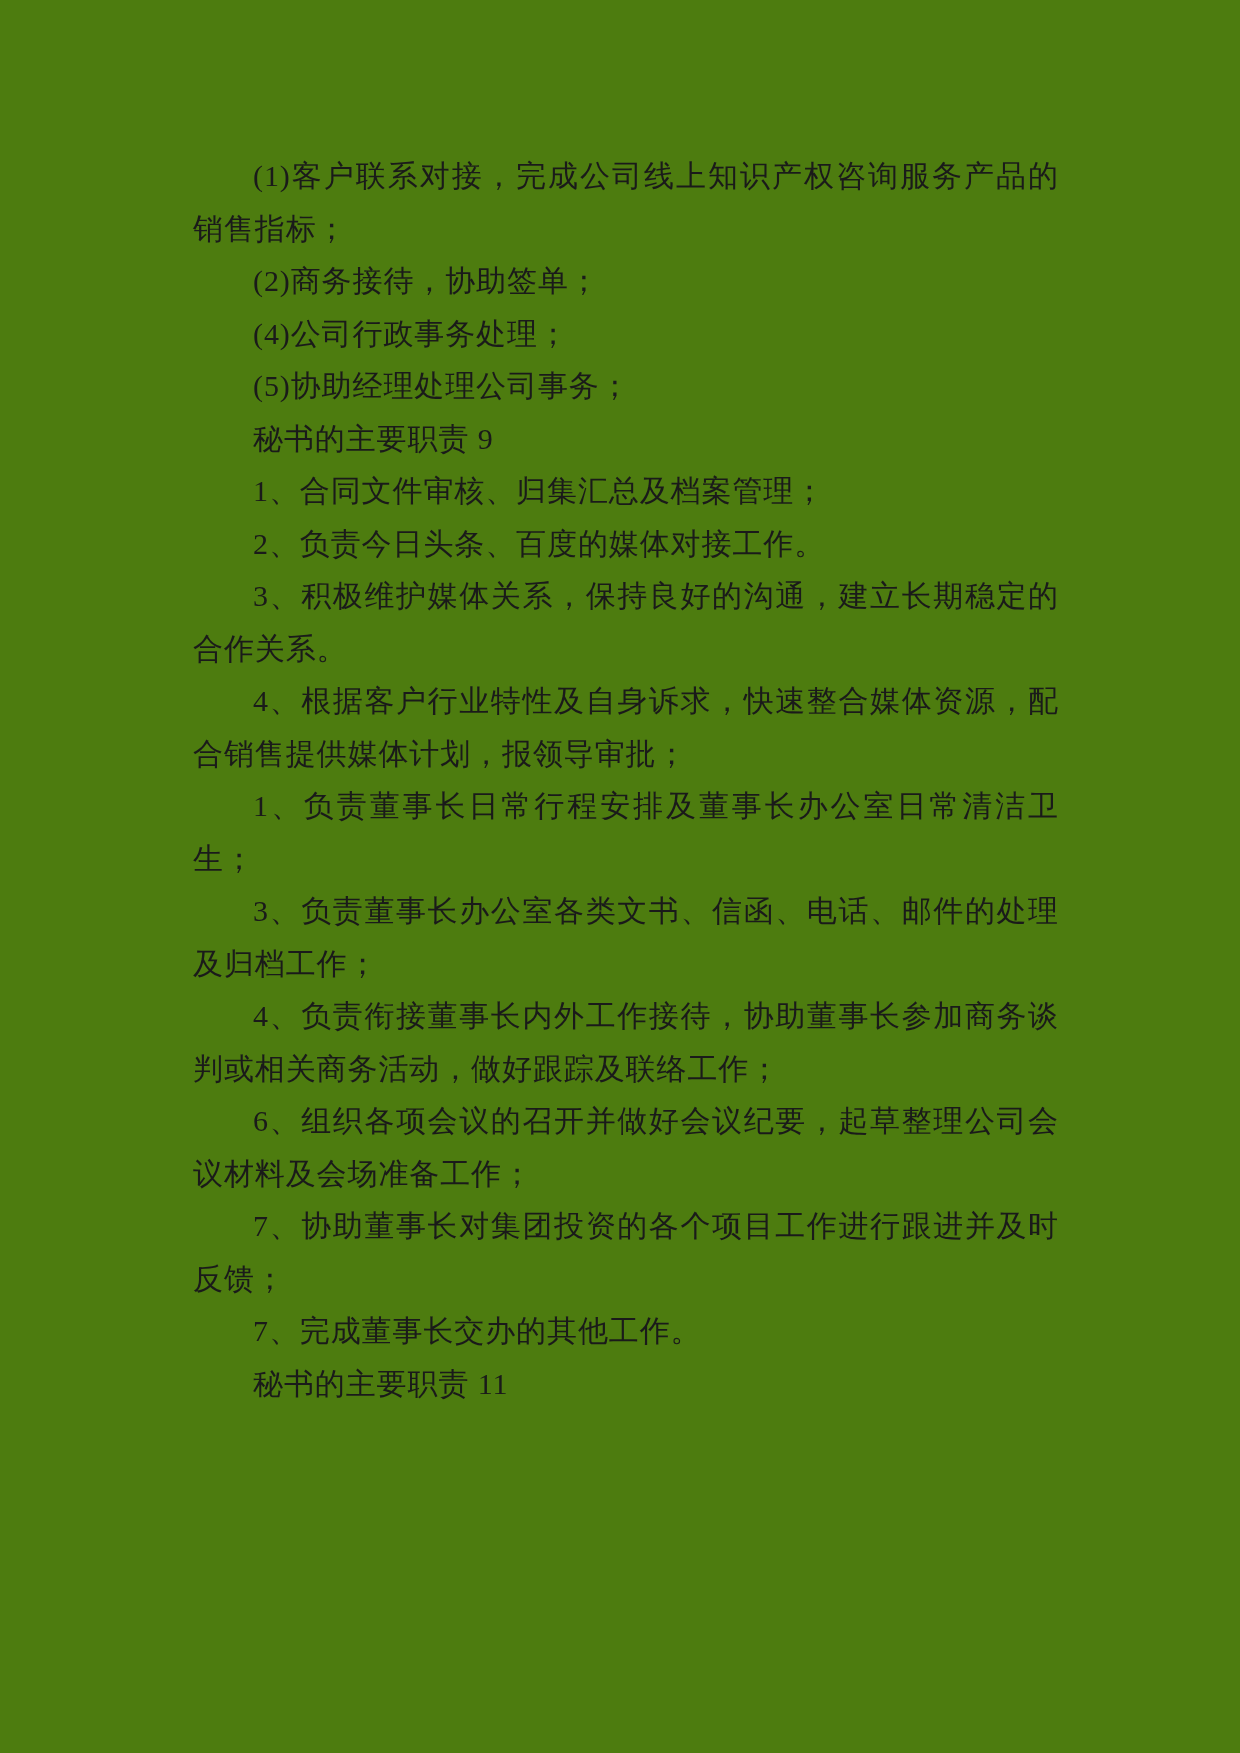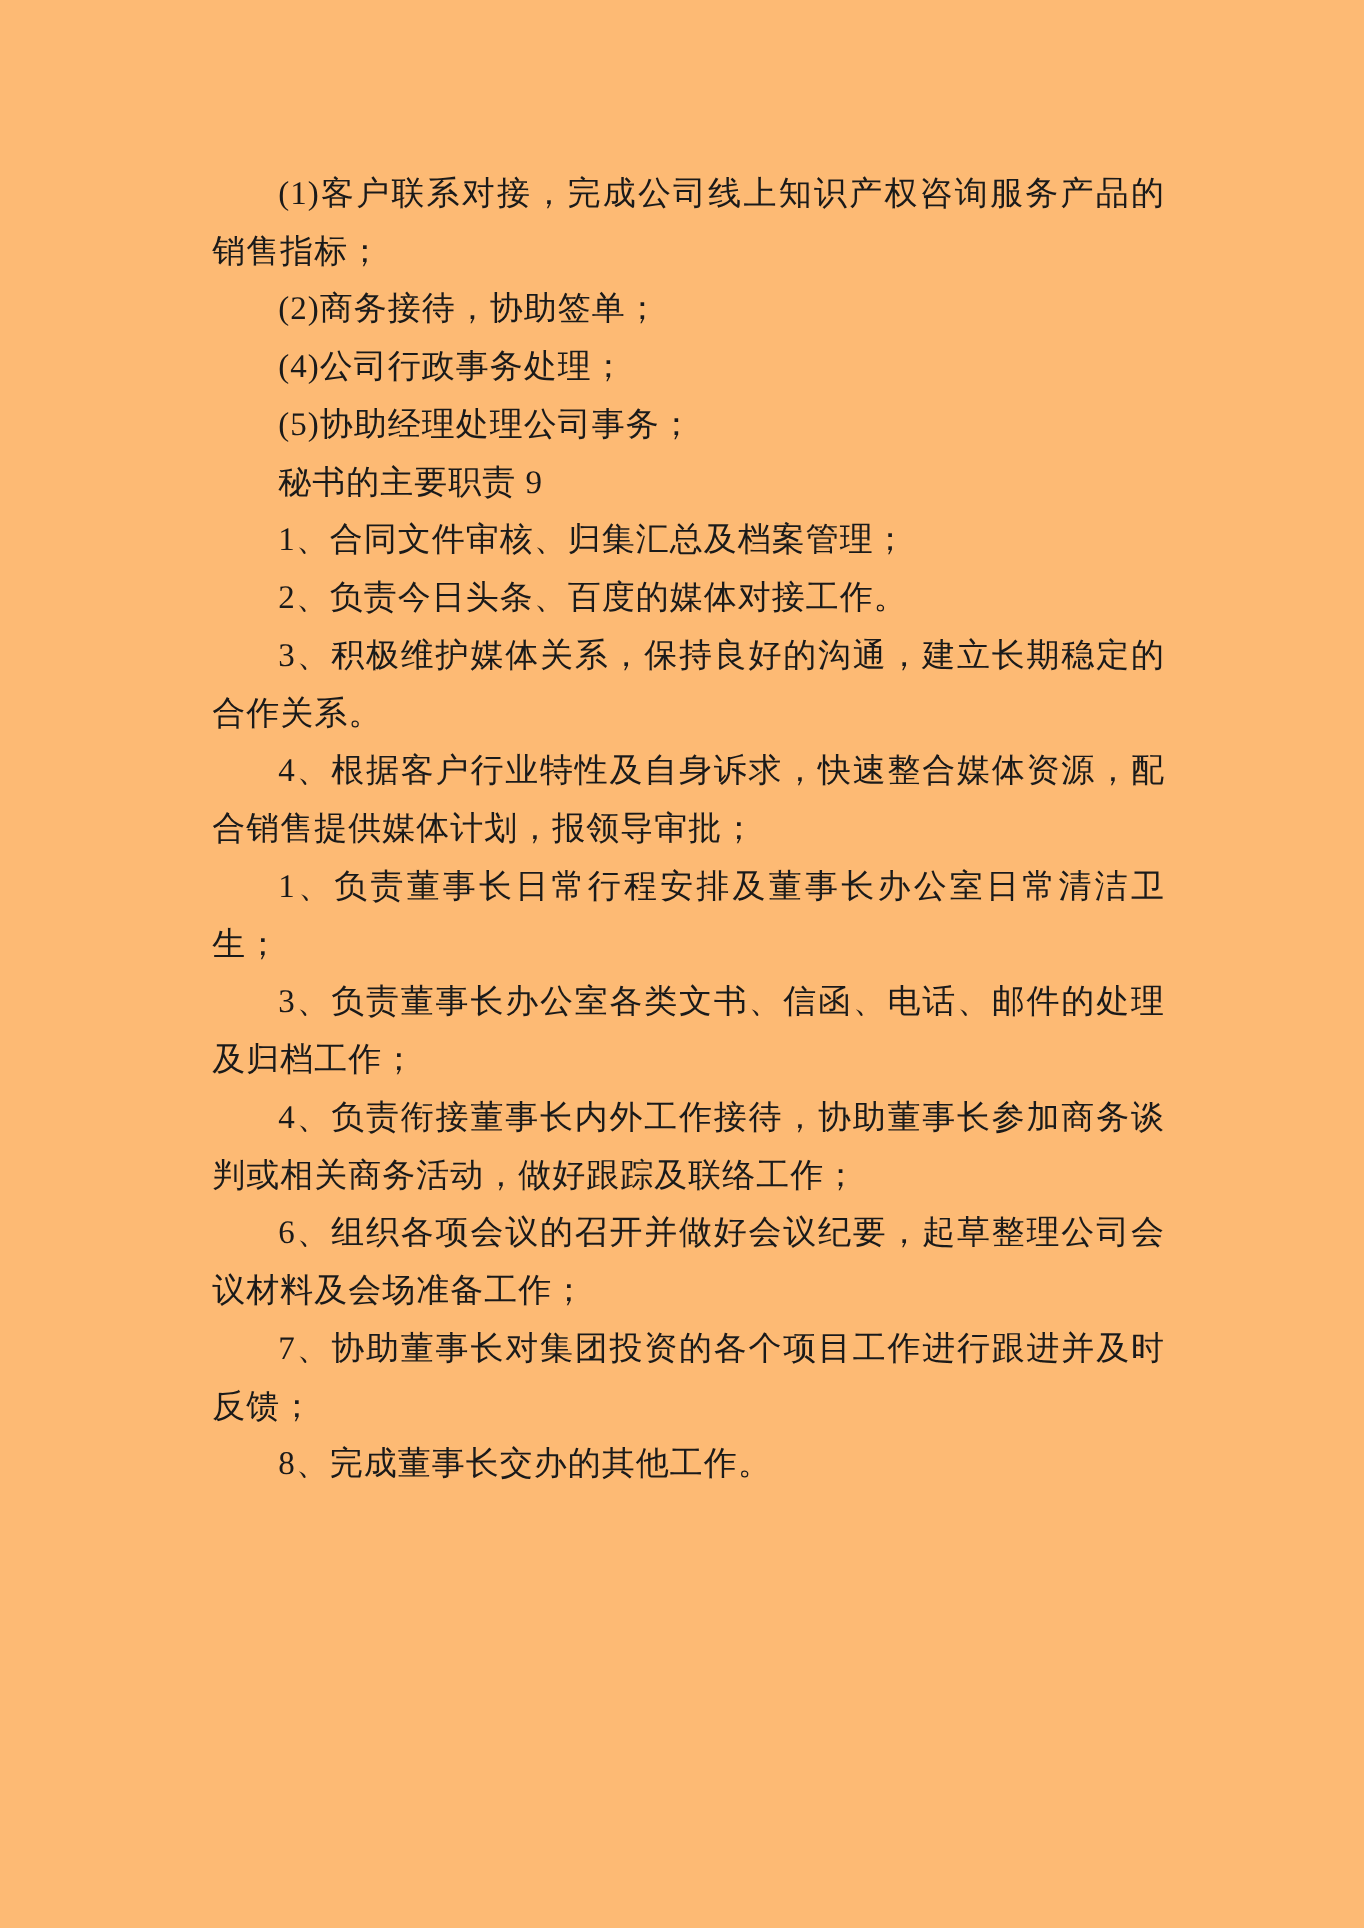--- a/index.html
+++ b/index.html
@@ -33,31 +33,32 @@
   .content p {
     margin: 0;
     padding: 0;
     text-indent: 2em;
     font-weight: normal;
   }
 </style>
 </head>
 <body>
 
-<div class="page" style="background: #fdba74;">
+<div class="page" style="background: #4d7c0f;">
   <div class="content" style="color: rgb(26, 26, 26);">
       <p class="para body">(1)客户联系对接，完成公司线上知识产权咨询服务产品的销售指标；</p>
       <p class="para body">(2)商务接待，协助签单；</p>
       <p class="para body">(4)公司行政事务处理；</p>
       <p class="para body">(5)协助经理处理公司事务；</p>
       <p class="para heading">秘书的主要职责 9</p>
       <p class="para body">1、合同文件审核、归集汇总及档案管理；</p>
       <p class="para body">2、负责今日头条、百度的媒体对接工作。</p>
       <p class="para body">3、积极维护媒体关系，保持良好的沟通，建立长期稳定的合作关系。</p>
       <p class="para body">4、根据客户行业特性及自身诉求，快速整合媒体资源，配合销售提供媒体计划，报领导审批；</p>
       <p class="para body">1、负责董事长日常行程安排及董事长办公室日常清洁卫生；</p>
       <p class="para body">3、负责董事长办公室各类文书、信函、电话、邮件的处理及归档工作；</p>
       <p class="para body">4、负责衔接董事长内外工作接待，协助董事长参加商务谈判或相关商务活动，做好跟踪及联络工作；</p>
       <p class="para body">6、组织各项会议的召开并做好会议纪要，起草整理公司会议材料及会场准备工作；</p>
       <p class="para body">7、协助董事长对集团投资的各个项目工作进行跟进并及时反馈；</p>
-      <p class="para body">8、完成董事长交办的其他工作。</p>
+      <p class="para body">7、完成董事长交办的其他工作。</p>
+      <p class="para heading">秘书的主要职责 11</p>
     </div>
 </div>
 
 </body></html>

